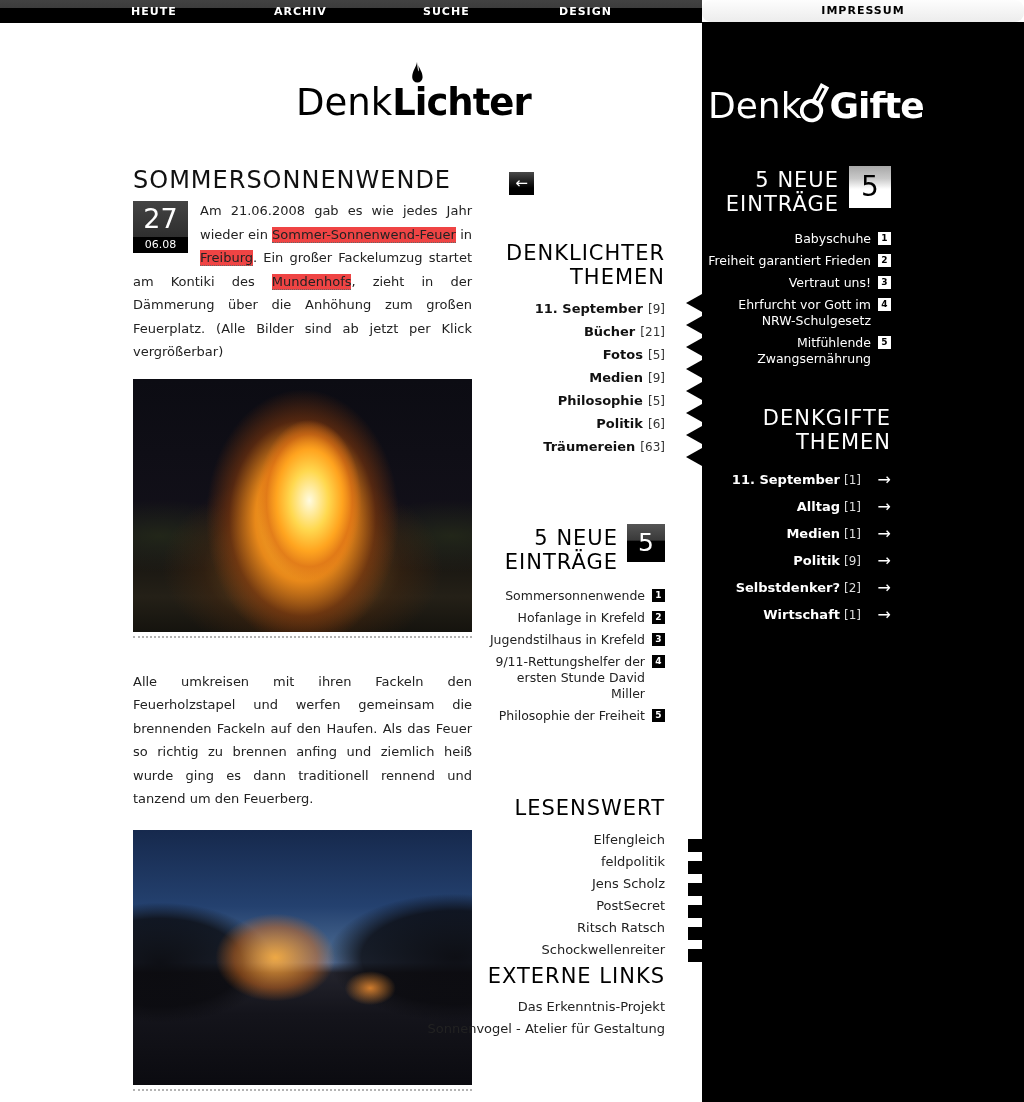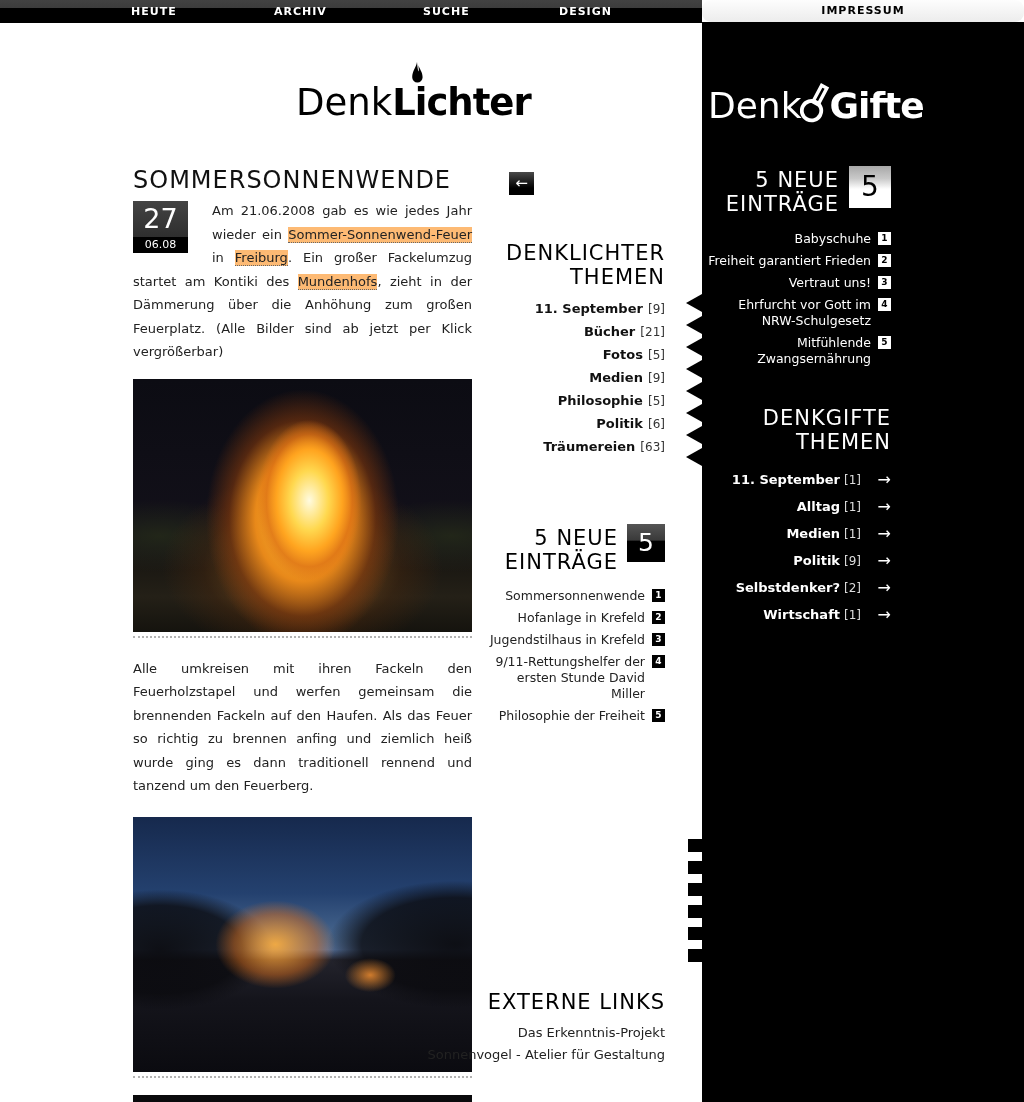--- a/index.html
+++ b/index.html
@@ -34,40 +34,40 @@
   #logo-dg .lt1 { font-weight:normal; }
   #logo-dg .lt2 { font-weight:bold; letter-spacing:-1px; }
   #logo-dg svg { vertical-align:-8px; margin:0 -4px 0 -2px; }
 
   
   #article { position:absolute; left:133px; top:166px; width:339px; }
   #article h1 { font-size:24px; font-weight:400; letter-spacing:1px; color:#111; white-space:nowrap; }
   #back-btn { position:absolute; left:509px; top:172px; width:25px; height:23px;
     background:linear-gradient(to bottom,#4a4a4a,#000 70%); color:#fff; text-align:center;
     line-height:22px; font-size:15px; cursor:pointer; }
-  #date-badge { float:left; width:55px; margin:2px 24px 4px 0; cursor:default; }
+  #date-badge { float:left; width:55px; margin:2px 12px 4px 0; cursor:default; }
   #date-badge .d-top { height:36px; background:linear-gradient(to bottom,#444,#2e2e2e);
     color:#fff; font-size:27px; text-align:center; line-height:36px; }
   #date-badge .d-bot { height:16px; background:#000; color:#fff; font-size:11px;
     text-align:center; line-height:16px; }
   .para { font-size:13px; line-height:23.5px; color:#222; text-align:justify; }
   #p1 { margin-top:5px; }
-  .tlink { background:#fdba74; border-bottom:1px dotted #666; cursor:pointer; }
+  .tlink { background:#ef4444; border-bottom:1px dotted #666; cursor:pointer; }
   .photo { width:339px; cursor:pointer; border-bottom:2px dotted #b3b3b3; padding-bottom:4px;
     background-clip:content-box; }
   .photo .ph-inner { width:100%; height:100%; }
   #photo1 { height:259px; margin-top:15px; }
   #photo1 .ph-inner { background:
     radial-gradient(ellipse 55px 85px at 52% 48%, #fffbe0 0%, #ffd84f 35%, #ffa41f 60%, rgba(220,110,20,.65) 78%, rgba(0,0,0,0) 95%),
     radial-gradient(ellipse 105px 140px at 50% 55%, #ffc53a 0%, #e8891a 45%, rgba(140,60,12,.55) 70%, rgba(0,0,0,0) 92%),
     radial-gradient(ellipse 165px 110px at 50% 74%, rgba(255,160,50,.45) 0%, rgba(90,45,12,.3) 60%, rgba(0,0,0,0) 85%),
     radial-gradient(ellipse 130px 45px at 8% 62%, rgba(35,40,25,.9) 0%, rgba(0,0,0,0) 80%),
     radial-gradient(ellipse 130px 45px at 94% 62%, rgba(35,40,25,.9) 0%, rgba(0,0,0,0) 80%),
     linear-gradient(to bottom,#0c0c13 0%,#121019 58%,#1c1913 76%,#242017 86%,#15130e 100%); }
-  #p2 { margin-top:19px; }
+  #p2 { margin-top:32px; }
   #photo2 { height:261px; margin-top:19px; }
   #photo2 .ph-inner { background:
     radial-gradient(ellipse 75px 55px at 42% 50%, rgba(255,175,60,.9) 0%, rgba(215,110,30,.5) 55%, rgba(0,0,0,0) 80%),
     radial-gradient(ellipse 30px 20px at 70% 62%, rgba(255,150,50,.8) 0%, rgba(0,0,0,0) 85%),
     radial-gradient(ellipse 150px 80px at 8% 52%, rgba(10,10,14,.95) 0%, rgba(10,10,14,.8) 55%, rgba(0,0,0,0) 75%),
     radial-gradient(ellipse 170px 85px at 95% 50%, rgba(10,10,14,.95) 0%, rgba(10,10,14,.8) 55%, rgba(0,0,0,0) 75%),
     linear-gradient(to bottom,#16294d 0%,#24416f 30%,#49688f 48%,#55719b 52%,#23232c 56%,#14141b 72%,#0b0b10 100%); }
   #photo3 { height:253px; margin-top:17px; border-bottom:none; }
   #photo3 .ph-inner { background:
     radial-gradient(ellipse 38px 70px at 50% 100%, #ffeaa5 0%, #ffbb33 40%, #dd7713 68%, rgba(0,0,0,0) 92%),
@@ -89,21 +89,21 @@
     background:linear-gradient(to bottom,#555 0%,#3a3a3a 42%,#000 46%,#000 100%);
     color:#fff; font-size:25px; text-align:center; line-height:38px; }
   .entry-list { margin-top:14px; }
   .entry-row { display:flex; justify-content:flex-end; align-items:flex-start; margin-bottom:6px; cursor:pointer; }
   .entry-row .e-label { font-size:12.5px; line-height:16px; color:#222; max-width:160px; }
   .entry-row .e-num { flex:0 0 auto; width:13px; height:13px; margin:1px 0 0 7px; background:#000;
     color:#fff; font-size:9px; font-weight:bold; text-align:center; line-height:13px; }
   #m-lesen { top:796px; }
   #m-lesen .items, #m-extern .items { margin-top:9px; }
   .plain-row { font-size:13px; line-height:22px; color:#222; cursor:pointer; }
-  #m-extern { top:990px; }
+  #m-extern { top:964px; }
   #m-extern .plain-row { line-height:20px; margin-bottom:2px; }
 
   
   #theme-markers { position:absolute; left:686px; top:292px; }
   .tri-slot { height:22px; display:flex; align-items:center; justify-content:flex-end; }
   .tri { width:0; height:0; border-top:9px solid transparent; border-bottom:9px solid transparent;
     border-right:16px solid #000; }
   #lesen-markers { position:absolute; left:688px; top:834px; }
   .sq-slot { height:22px; display:flex; align-items:center; }
   .sq { width:14px; height:13px; background:#000; }
@@ -216,20 +216,32 @@
           <span class="e-label">9/11-Rettungshelfer der ersten Stunde David Miller</span>
           <span class="e-num">4</span>
         </div>
         <div class="entry-row">
           <span class="e-label">Philosophie der Freiheit</span>
           <span class="e-num">5</span>
         </div>
       </div>
   </div>
 
+  <div id="m-lesen" class="side-block">
+    <div class="side-h">LESENSWERT</div>
+    <div class="items">
+
+    <div class="plain-row">Elfengleich</div>
+        <div class="plain-row">feldpolitik</div>
+        <div class="plain-row">Jens Scholz</div>
+        <div class="plain-row">PostSecret</div>
+        <div class="plain-row">Ritsch Ratsch</div>
+        <div class="plain-row">Schockwellenreiter</div>
+      </div>
+  </div>
 
   <div id="m-extern" class="side-block">
     <div class="side-h">EXTERNE LINKS</div>
     <div class="items">
 
     <div class="plain-row">Das Erkenntnis-Projekt</div>
         <div class="plain-row">Sonnenvogel - Atelier für Gestaltung</div>
       </div>
   </div>
 

